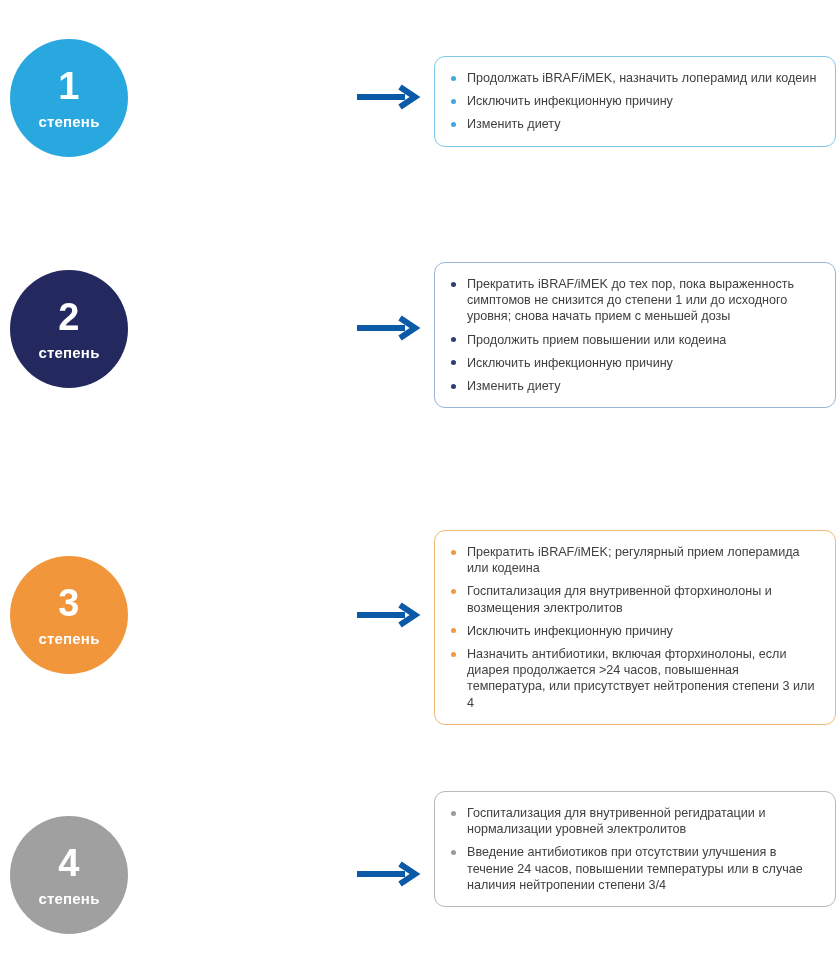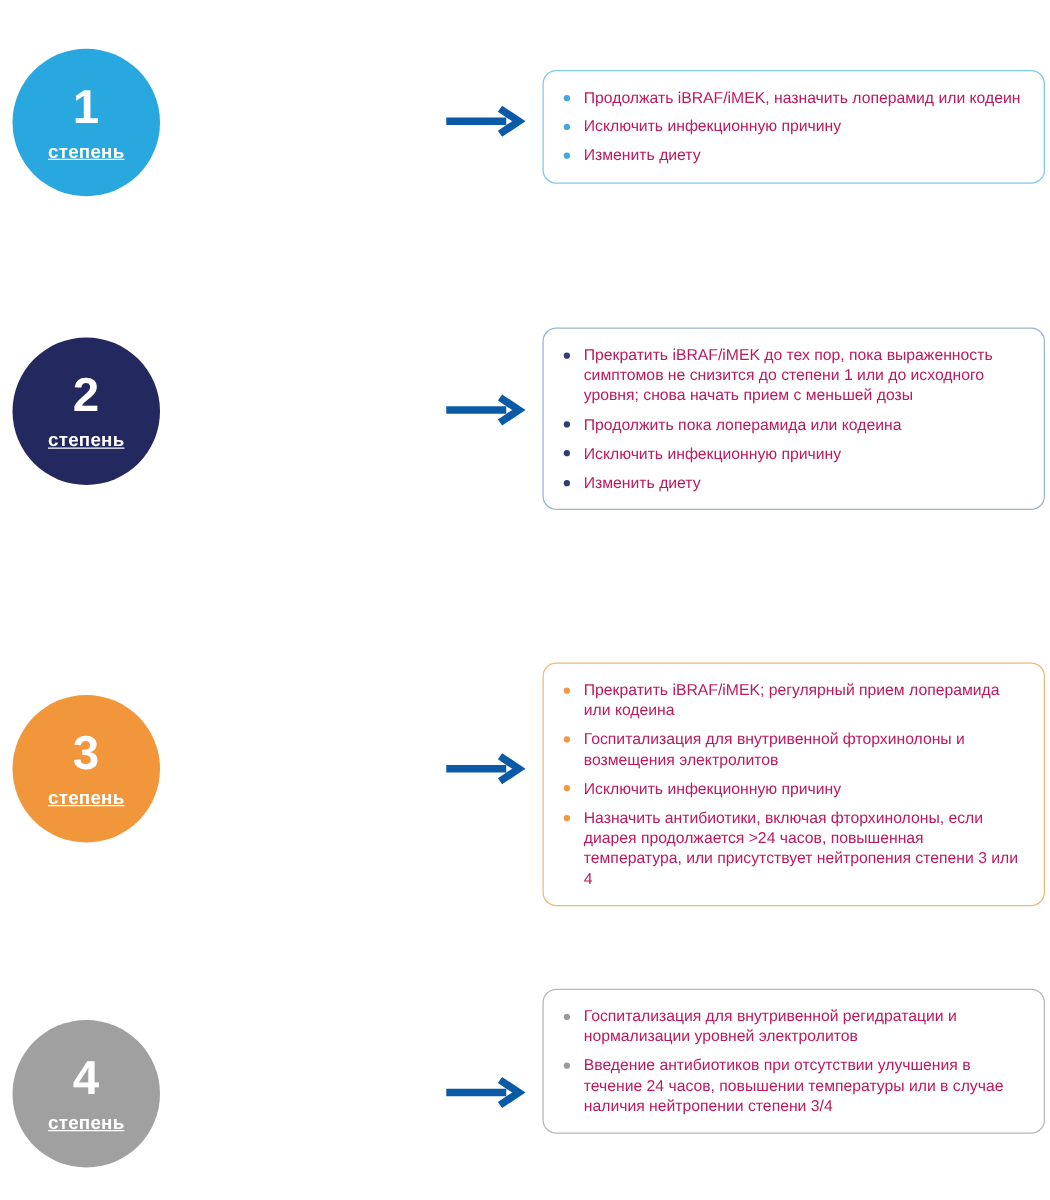--- a/index.html
+++ b/index.html
@@ -40,21 +40,20 @@
     font-weight: bold;
     line-height: 1;
     letter-spacing: 0.5px;
   }
   .grade-label {
     font-size: 15px;
     font-weight: bold;
     line-height: 1;
     margin-top: 9px;
     letter-spacing: 0.2px;
-    text-decoration: underline;
   }
 
   
   .arrow {
     position: absolute;
     width: 66px;
     height: 26px;
   }
   .arrow svg { display: block; }
 
@@ -72,21 +71,21 @@
   .card ul {
     list-style: none;
     margin: 0;
     padding: 0;
   }
   .card li {
     position: relative;
     padding-left: 18px;
     font-size: 12.6px;
     line-height: 16.2px;
-    color: #be185d;
+    color: #404040;
     margin-bottom: 7px;
   }
   .card li:last-child { margin-bottom: 0; }
   .card li::before {
     content: "";
     position: absolute;
     left: 2px;
     top: 5.5px;
     width: 5px;
     height: 5px;
@@ -138,21 +137,21 @@
   <div class="arrow" style="left:355px;top:315px;">
     <svg width="66" height="26" viewBox="0 0 66 26" aria-hidden="true">
       <path d="M2 13 H50" stroke="#0b5aa8" stroke-width="6" fill="none" stroke-linecap="butt"></path>
       <path d="M45 3 L60 13 L45 23" stroke="#0b5aa8" stroke-width="6" fill="none" stroke-linejoin="miter" stroke-linecap="butt"></path>
     </svg>
   </div>
 
   <div class="card c2" style="top:262px;">
     <ul>
       <li>Прекратить iBRAF/iMEK до тех пор, пока выраженность симптомов не снизится до степени 1 или до исходного уровня; снова начать прием с меньшей дозы</li>
-      <li>Продолжить пока лоперамида или кодеина</li>
+      <li>Продолжить прием повышении или кодеина</li>
       <li>Исключить инфекционную причину</li>
       <li>Изменить диету</li>
     </ul>
   </div>
 </div>
 
 <div class="flow-row" style="top:0;height:240px;">
   <div class="grade-circle" style="left:10px;top:556px;background:#f2963c;">
     <span class="grade-number">3</span>
     <span class="grade-label">степень</span>

